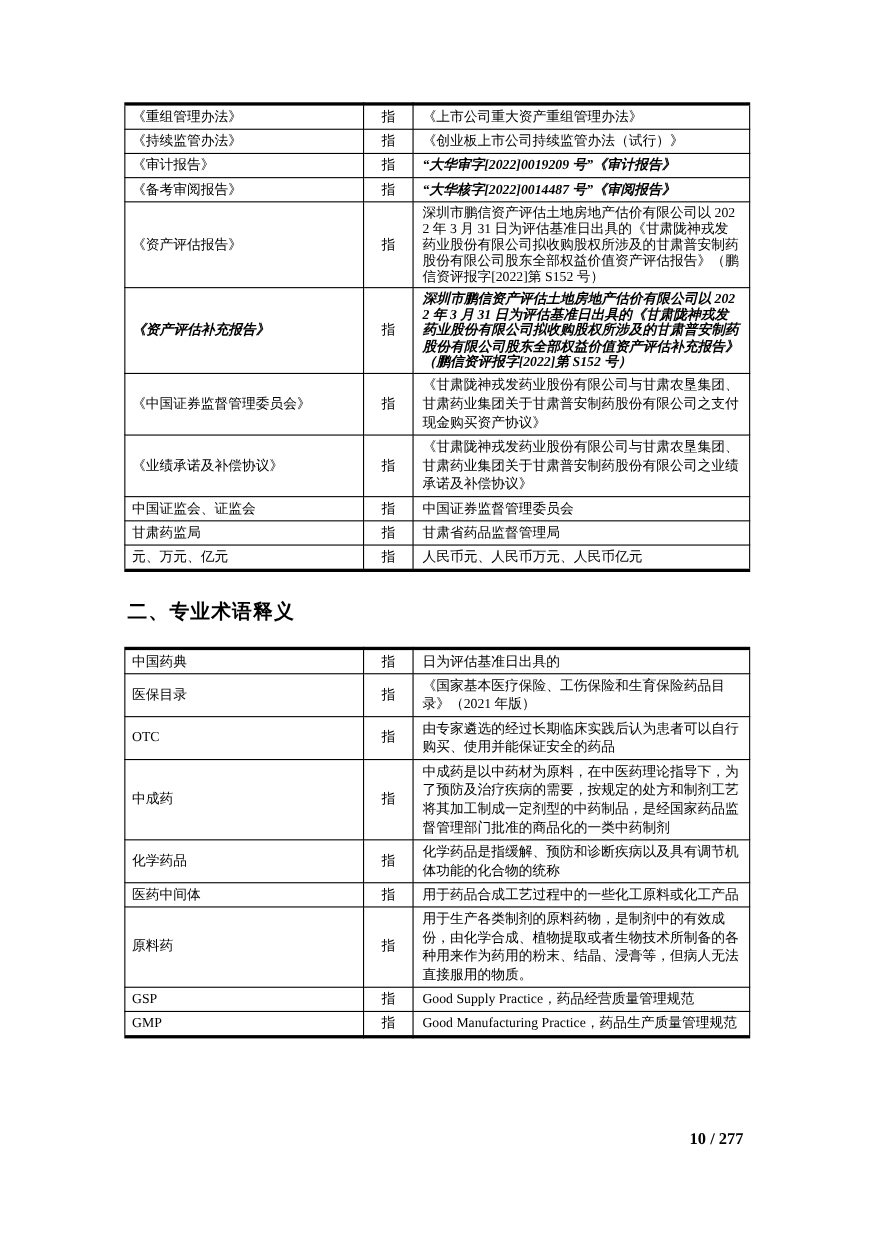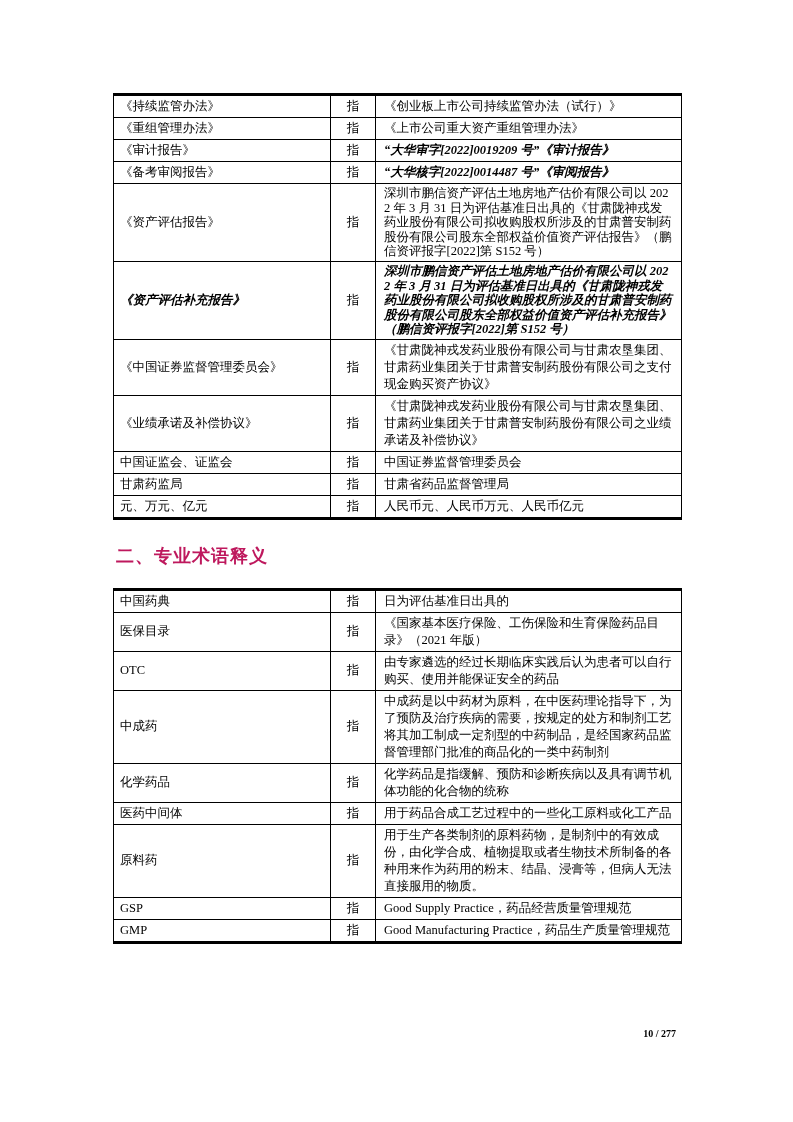--- a/index.html
+++ b/index.html
@@ -36,55 +36,55 @@
     word-break: break-all;
   }
   td.c-term { padding-left: 6px; padding-right: 4px; }
   td.c-conn { text-align: center; padding-left: 0; padding-right: 0; }
   tr.tight td { line-height: 14.6px; padding-top: 2px; padding-bottom: 2px; }
   .emph { font-weight: bold; font-style: italic; }
   h2.section-heading {
     font-family: "Liberation Sans", "DejaVu Sans", sans-serif;
     font-size: 18px;
     font-weight: bold;
-    color: #be185d;
+    color: #000000;
     margin: 24px 0 20px 3px;
     letter-spacing: 1px;
   }
   .footer {
     position: absolute;
     top: 1028px;
     right: 117px;
-    font-size: 10px;
+    font-size: 15px;
     font-weight: bold;
     font-family: "Liberation Serif", "DejaVu Serif", serif;
   }
 </style>
 </head>
 <body>
 
 <div class="page">
   <div class="content">
 
     <table class="def-table">
       <colgroup>
         <col class="col-term">
         <col class="col-conn">
         <col class="col-def">
       </colgroup>
       <tbody>
           <tr>
+            <td class="c-term">《重组管理办法》</td>
+            <td class="c-conn">指</td>
+            <td class="c-def">《上市公司重大资产重组管理办法》</td>
+          </tr>
+          <tr>
             <td class="c-term">《持续监管办法》</td>
             <td class="c-conn">指</td>
             <td class="c-def">《创业板上市公司持续监管办法（试行）》</td>
-          </tr>
-          <tr>
-            <td class="c-term">《重组管理办法》</td>
-            <td class="c-conn">指</td>
-            <td class="c-def">《上市公司重大资产重组管理办法》</td>
           </tr>
           <tr>
             <td class="c-term">《审计报告》</td>
             <td class="c-conn">指</td>
             <td class="c-def emph">“大华审字[2022]0019209 号”《审计报告》</td>
           </tr>
           <tr>
             <td class="c-term">《备考审阅报告》</td>
             <td class="c-conn">指</td>
             <td class="c-def emph">“大华核字[2022]0014487 号”《审阅报告》</td>

